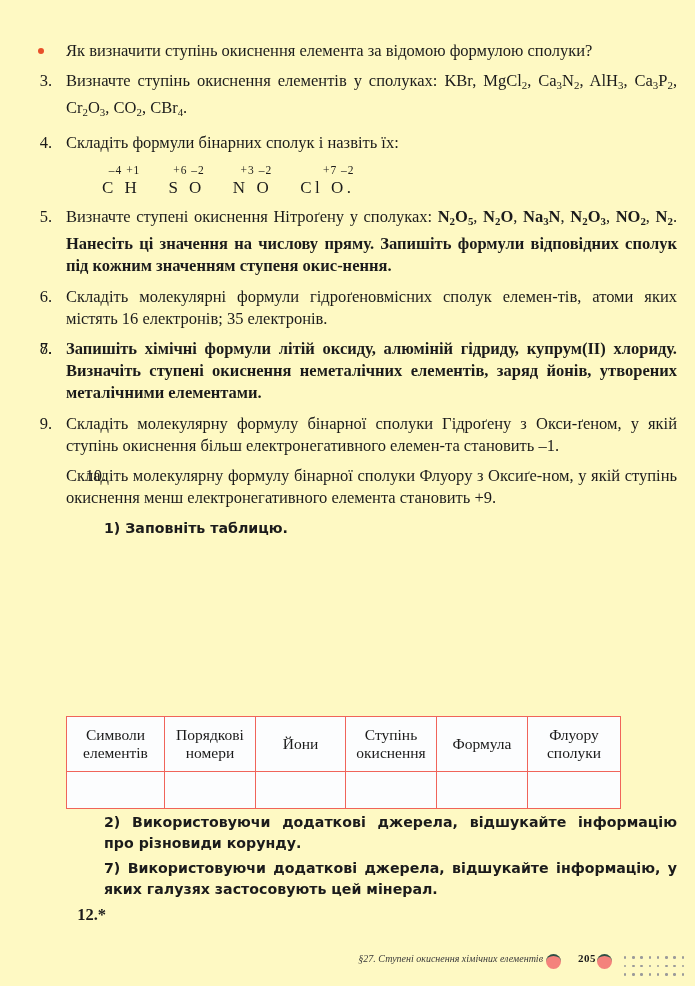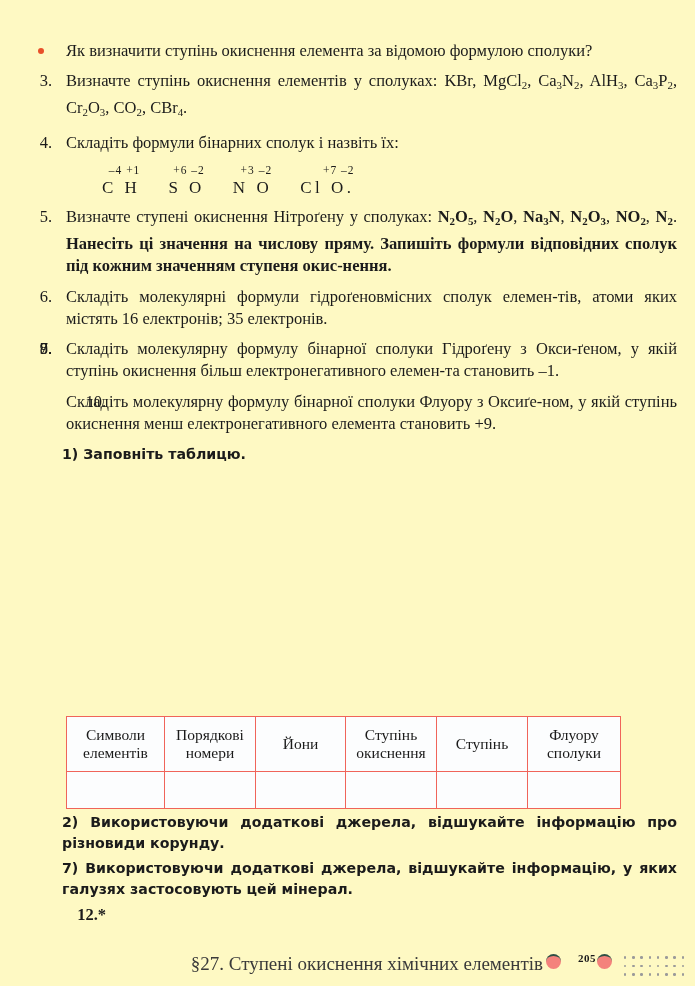--- a/index.html
+++ b/index.html
@@ -90,21 +90,21 @@
   .scheme-sym {
     font-size: 17px;
     line-height: 19px;
     letter-spacing: 3.5px;
     white-space: nowrap;
     font-family: Liberation Serif, serif;
   }
 
   
   .subrow {
-    padding-left: 62px;
+    padding-left: 104px;
     padding-right: 18px;
     margin-bottom: 4px;
   }
   .subrow .body-text {
     font-family: "DejaVu Sans", sans-serif;
     font-size: 14.2px;
     line-height: 21px;
     font-weight: bold;
     text-align: justify;
   }
@@ -138,21 +138,22 @@
     position: absolute;
     left: 0;
     top: 947px;
     width: 695px;
     height: 39px;
   }
   .footer-title {
     position: absolute;
     right: 152px;
     top: 6px;
-    font-size: 19px;
+    font-style: italic;
+    font-size: 10px;
     color: #3a3a3a;
     white-space: nowrap;
   }
   .pg-circle {
     position: absolute;
     top: 7px;
     width: 15px;
     height: 15px;
     border-radius: 50%;
     background: #f4827c;
@@ -245,20 +246,21 @@
       <span class="marker">6.</span>
       <div class="body-text">Складіть молекулярні формули гідроґеновмісних сполук елемен-тів, атоми яких містять 16 електронів; 35 електронів.</div>
     </div>
 
     <div class="row">
       <span class="marker">7.</span>
     </div>
 
     <div class="row">
       <span class="marker">8.</span>
+      <div class="body-text bold">Запишіть хімічні формули літій оксиду, алюміній гідриду, купрум(ІІ) хлориду. Визначіть ступені окиснення неметалічних елементів, заряд йонів, утворених металічними елементами.</div>
     </div>
 
     <div class="row">
       <span class="marker">9.</span>
       <div class="body-text">Складіть молекулярну формулу бінарної сполуки Гідроґену з Окси-ґеном, у якій ступінь окиснення більш електронегативного елемен-та становить –1.</div>
     </div>
 
     <div class="row">
       <span class="marker wide">10.</span>
       <div class="body-text">Складіть молекулярну формулу бінарної сполуки Флуору з Оксиґе-ном, у якій ступінь окиснення менш електронегативного елемента становить +9.</div>
@@ -280,21 +282,21 @@
         <col style="width:91px">
         <col style="width:91px">
         <col style="width:93px">
       </colgroup>
       <tbody>
           <tr class="head">
         <td>Символи елементів</td>
         <td>Порядкові номери</td>
         <td>Йони</td>
         <td>Ступінь окиснення</td>
-        <td>Ступінь</td>
+        <td>Формула</td>
         <td>Флуору сполуки</td>
       </tr>
       <tr class="data">
         <td></td>
         <td></td>
         <td></td>
         <td></td>
         <td></td>
         <td></td>
       </tr>

